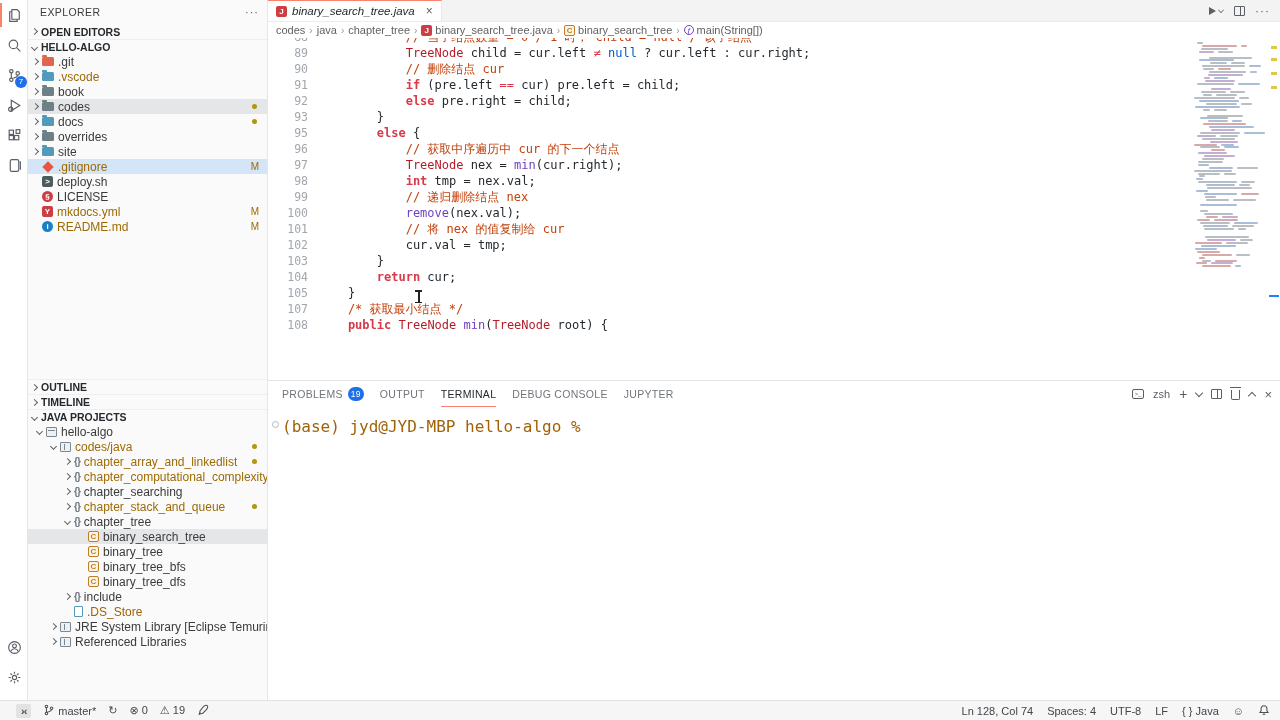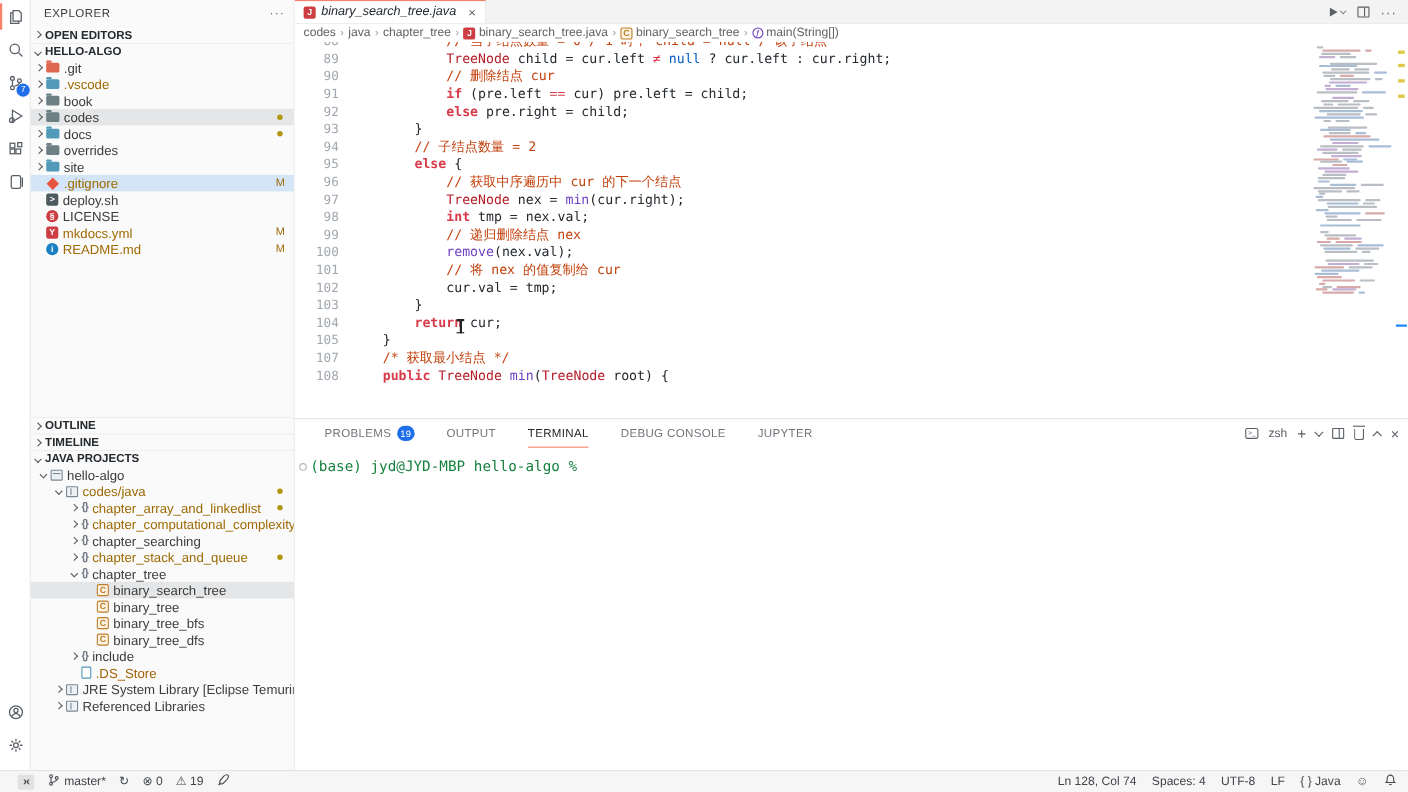--- a/index.html
+++ b/index.html
@@ -80,33 +80,33 @@
 
   .minimap{position:absolute;right:12px;top:0;width:78px;height:342px;background:#fff;}
   .mm-row{position:absolute;height:2px;border-radius:1px;}
   .overview{position:absolute;right:0;top:0;width:12px;height:342px;}
   .ov-mark{position:absolute;right:3px;width:6px;height:3px;background:#d5b60a;opacity:.75;}
   .ov-cursor{position:absolute;right:1px;width:10px;height:2px;background:#1a85ff;}
 
   
   .panel{position:absolute;left:268px;top:380px;width:1012px;height:320px;background:#fff;border-top:1px solid #e3e3e3;}
   .panel-head{height:26px;display:flex;align-items:center;padding:0 8px 0 14px;}
-  .ptab{font-size:10.5px;letter-spacing:.3px;color:#70757b;margin-right:16px;display:flex;align-items:center;gap:5px;height:26px;margin-left:13px;}
+  .ptab{font-size:10.5px;letter-spacing:.3px;color:#70757b;margin-right:16px;display:flex;align-items:center;gap:5px;height:26px;}
   .ptab.active{color:#24292e;border-bottom:1px solid #f9826c;}
   .pbadge{min-width:14px;height:14px;border-radius:8px;background:#1f6feb;color:#fff;font-size:8.5px;line-height:14px;text-align:center;padding:0 3px;}
   .panel-actions{margin-left:auto;display:flex;align-items:center;gap:9px;color:#5a5f66;font-size:11px;}
   .termico{width:12px;height:10px;border:1px solid #5a5f66;border-radius:2px;font-size:6px;line-height:8px;text-align:center;color:#5a5f66;}
   .trashico{width:9px;height:10px;border:1px solid #5a5f66;border-top:none;border-radius:0 0 2px 2px;position:relative;margin-top:2px;}
   .trashico::before{content:"";position:absolute;left:-2px;top:-3px;width:11px;height:1.2px;background:#5a5f66;}
   .chev2{width:6px;height:6px;border-right:1.3px solid #5a5f66;border-bottom:1.3px solid #5a5f66;display:inline-block;}
   .chev2.up{transform:rotate(-135deg);margin-top:4px;}
   .chev2.down{transform:rotate(45deg);margin-bottom:2px;}
   .xclose{font-size:13px;color:#5a5f66;}
   .plus{font-size:14px;color:#5a5f66;}
-  .term-body{position:relative;padding:10px 0 0 14px;font-family:"DejaVu Sans Mono",monospace;font-size:13px;color:#15803d;}
+  .term-body{position:relative;padding:10px 0 0 14px;font-family:"DejaVu Sans Mono",monospace;font-size:16px;color:#a16207;}
   .term-deco{position:absolute;left:4px;top:14px;width:7px;height:7px;border:1px solid #b3b8bd;border-radius:50%;}
 
   
   .statusbar{position:absolute;left:0;top:700px;width:1280px;height:20px;background:#f6f6f6;border-top:1px solid #e3e3e3;display:flex;align-items:center;font-size:11px;color:#41454a;}
   .st-item{display:flex;align-items:center;gap:3px;margin-right:12px;white-space:nowrap;}
   .st-left{display:flex;align-items:center;margin-left:16px;}
   .st-right{margin-left:auto;display:flex;align-items:center;margin-right:10px;}
   .st-right .st-item{margin-right:0;margin-left:14px;}
   .remote-box{background:#e2e2e2;padding:1px 5px;border-radius:2px;font-weight:bold;letter-spacing:-1px;color:#4a4e53;}
   .st-item svg{width:12px;height:12px;stroke:#4a4e53;fill:none;stroke-width:1.2;}
@@ -448,24 +448,20 @@
             <span class="ln">91</span>
             <span class="lc"><span class="ind"></span><span class="ind"></span><span class="ind"></span><span class="tok-k">if</span><span class="tok-p"> (pre.left </span><span class="tok-o">==</span><span class="tok-p"> cur) pre.left = child;</span></span>
           </div>
           <div class="code-line">
             <span class="ln">92</span>
             <span class="lc"><span class="ind"></span><span class="ind"></span><span class="ind"></span><span class="tok-k">else</span><span class="tok-p"> pre.right = child;</span></span>
           </div>
           <div class="code-line">
             <span class="ln">93</span>
             <span class="lc"><span class="ind"></span><span class="ind"></span><span class="tok-p">}</span></span>
-          </div>
-          <div class="code-line">
-            <span class="ln">94</span>
-            <span class="lc"><span class="ind"></span><span class="ind"></span><span class="tok-c">// 子结点数量 = 2</span></span>
           </div>
           <div class="code-line">
             <span class="ln">95</span>
             <span class="lc"><span class="ind"></span><span class="ind"></span><span class="tok-k">else</span><span class="tok-p"> {</span></span>
           </div>
           <div class="code-line">
             <span class="ln">96</span>
             <span class="lc"><span class="ind"></span><span class="ind"></span><span class="ind"></span><span class="tok-c">// 获取中序遍历中 cur 的下一个结点</span></span>
           </div>
           <div class="code-line">

